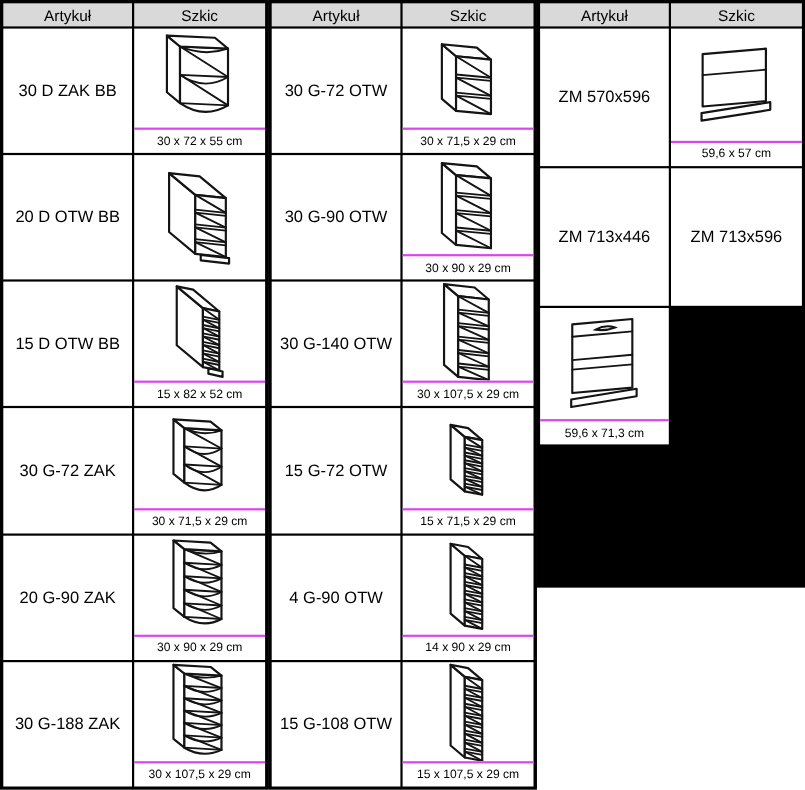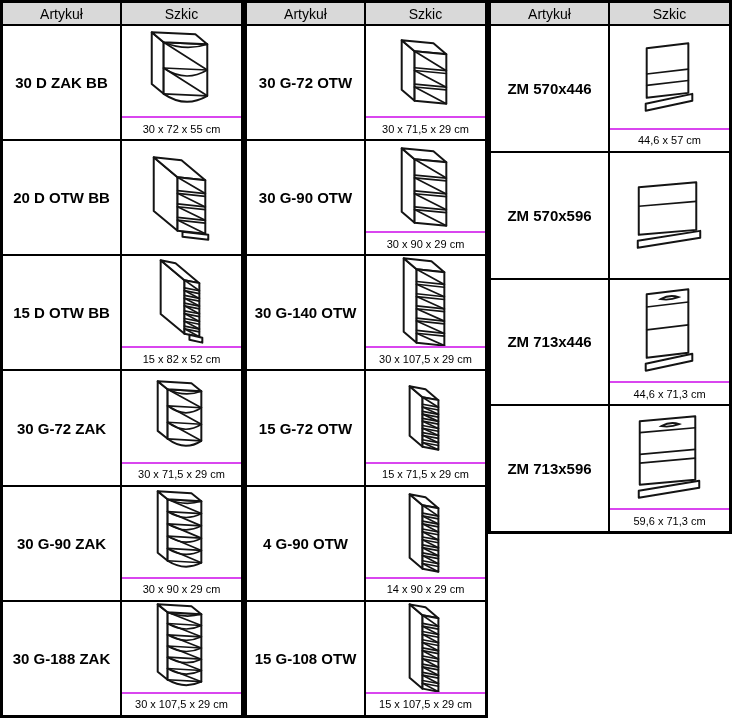--- a/index.html
+++ b/index.html
@@ -15,21 +15,21 @@
   .t1{left:0;height:718px;grid-template-rows:21px repeat(6,1fr);}
   .t2{left:244px;height:718px;grid-template-rows:21px repeat(6,1fr);}
   .t3{left:488px;height:534px;grid-template-rows:21px repeat(4,1fr);}
   .cell{background:#fff;min-height:0;min-width:0;}
   .hcell{
     background:#d9d9d9;display:flex;align-items:center;justify-content:center;
     font-size:14px;
   }
   .acell{
     display:flex;align-items:center;justify-content:center;
-    font-weight:bold;font-size:15px;text-align:center;padding:2px;
+    font-weight:normal;font-size:15px;text-align:center;padding:2px;
   }
   .scell{display:flex;flex-direction:column;}
   .sketch{flex:1;display:flex;align-items:center;justify-content:center;min-height:0;overflow:hidden;}
   .dims{
     height:21px;flex:0 0 21px;border-top:2px solid #d946ef;
     display:flex;align-items:center;justify-content:center;font-size:11px;
   }
   .sk polygon{fill:#fff;stroke:#141414;stroke-width:2;stroke-linejoin:round;}
   .sk path.face{fill:#fff;stroke:#141414;stroke-width:2;stroke-linejoin:round;}
   .sk path.d{fill:none;stroke:#141414;stroke-width:1.7;stroke-linecap:round;}
@@ -123,21 +123,21 @@
             <path class="d" d="M46,50.3 L80,52.3"></path>
             <path class="d" d="M46,50.3 Q63,63.3 80,52.3"></path>
             <path class="d" d="M46,67 L80,69"></path>
             <path class="d" d="M46,17 L80,35.7"></path>
             <path class="d" d="M46,33.7 L80,52.3"></path>
             <path class="d" d="M46,50.3 L80,69"></path>
           </svg>
         </div>
         <div class="dims">30 x 71,5 x 29 cm</div>
       </div>
-      <div class="cell acell">30 G-90 ZAK</div>
+      <div class="cell acell">20 G-90 ZAK</div>
       <div class="cell scell">
         <div class="sketch">
           <svg class="sk" width="120" height="90" viewBox="0 0 120 90">
             <polygon points="36,4 46,12 46,74 36,66"></polygon>
             <path class="face" d="M46,12 L80,14 L80,76 Q63,84.9 46,74 Z"></path>
             <polygon points="36,4 70,6 80,14 46,12"></polygon>
             <path class="d" d="M46,12 Q63,19 80,14"></path>
             <path class="d" d="M46,24.4 L80,26.4"></path>
             <path class="d" d="M46,24.4 Q63,35.3 80,26.4"></path>
             <path class="d" d="M46,36.8 L80,38.8"></path>
@@ -351,55 +351,32 @@
             <path class="d" d="M57,73.4 L73,81.8"></path>
             <path class="d" d="M57,81.6 L73,90"></path>
           </svg>
         </div>
         <div class="dims">15 x 107,5 x 29 cm</div>
       </div>
     </section>
   <section class="tbl t3">
       <div class="cell hcell">Artykuł</div>
       <div class="cell hcell">Szkic</div>
-      <div class="cell acell">ZM 570x446</div>
-      <div class="cell scell">
-        <div class="sketch">
-          <svg class="sk" width="120" height="90" viewBox="0 0 120 90">
-            <polygon points="37,16 79,11 79,61 37,66"></polygon>
-            <path class="d" d="M37,42 L79,37"></path>
-            <path class="d" d="M37,53.5 L79,48.5"></path>
-            <polygon points="36,72 83,62 83,69 36,79"></polygon>
-          </svg>
-        </div>
-        <div class="dims">44,6 x 57 cm</div>
-      </div>
       <div class="cell acell">ZM 570x596</div>
       <div class="cell scell">
         <div class="sketch">
           <svg class="sk" width="120" height="90" viewBox="0 0 120 90">
             <polygon points="29,17 87,12 87,60 29,65"></polygon>
             <path class="d" d="M29,36.2 L87,31.2"></path>
             <polygon points="28,71 91,61 91,68 28,78"></polygon>
           </svg>
         </div>
+        <div class="dims">59,6 x 57 cm</div>
       </div>
       <div class="cell acell">ZM 713x446</div>
-      <div class="cell scell">
-        <div class="sketch">
-          <svg class="sk" width="120" height="90" viewBox="0 0 120 90">
-            <polygon points="37,9 79,4 79,68 37,73"></polygon>
-            <path class="d" d="M37,21.8 L79,16.8"></path>
-            <path class="d" d="M37,44.8 L79,39.8"></path>
-            <polygon points="36,79 83,69 83,76 36,86"></polygon>
-            <path class="d" style="stroke-width:1.9" d="M51.1,13.9 Q60.1,8.9 69.1,11.9 Q60.1,15.4 51.1,13.9 Z"></path>
-          </svg>
-        </div>
-        <div class="dims">44,6 x 71,3 cm</div>
-      </div>
       <div class="cell acell">ZM 713x596</div>
       <div class="cell scell">
         <div class="sketch">
           <svg class="sk" width="120" height="90" viewBox="0 0 120 90">
             <polygon points="30,9 86,4 86,68 30,73"></polygon>
             <path class="d" d="M30,20.5 L86,15.5"></path>
             <path class="d" d="M30,42.3 L86,37.3"></path>
             <path class="d" d="M30,51.2 L86,46.2"></path>
             <polygon points="29,79 90,69 90,76 29,86"></polygon>
             <path class="d" style="stroke-width:1.9" d="M51.8,13.9 Q60.8,8.9 69.8,11.9 Q60.8,15.4 51.8,13.9 Z"></path>

